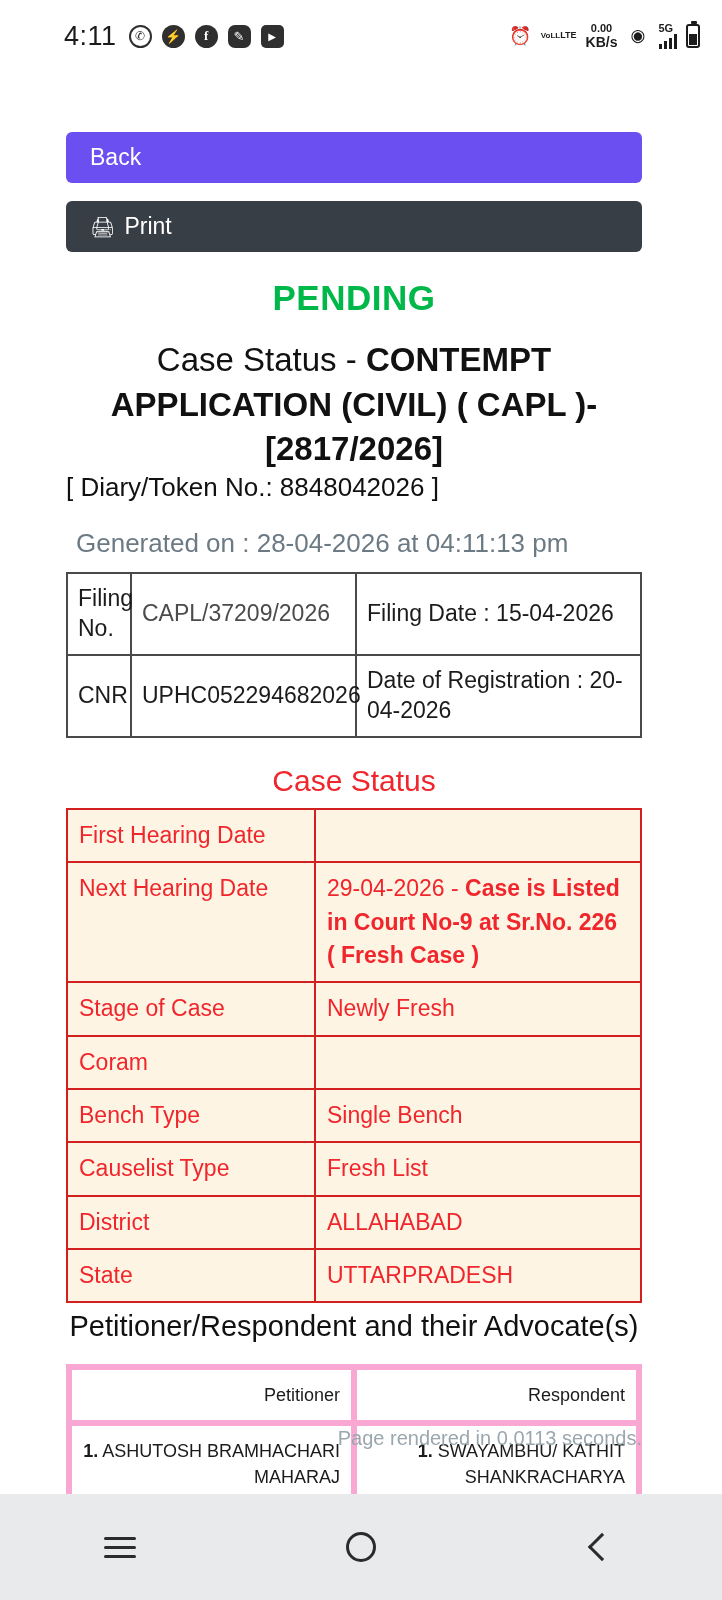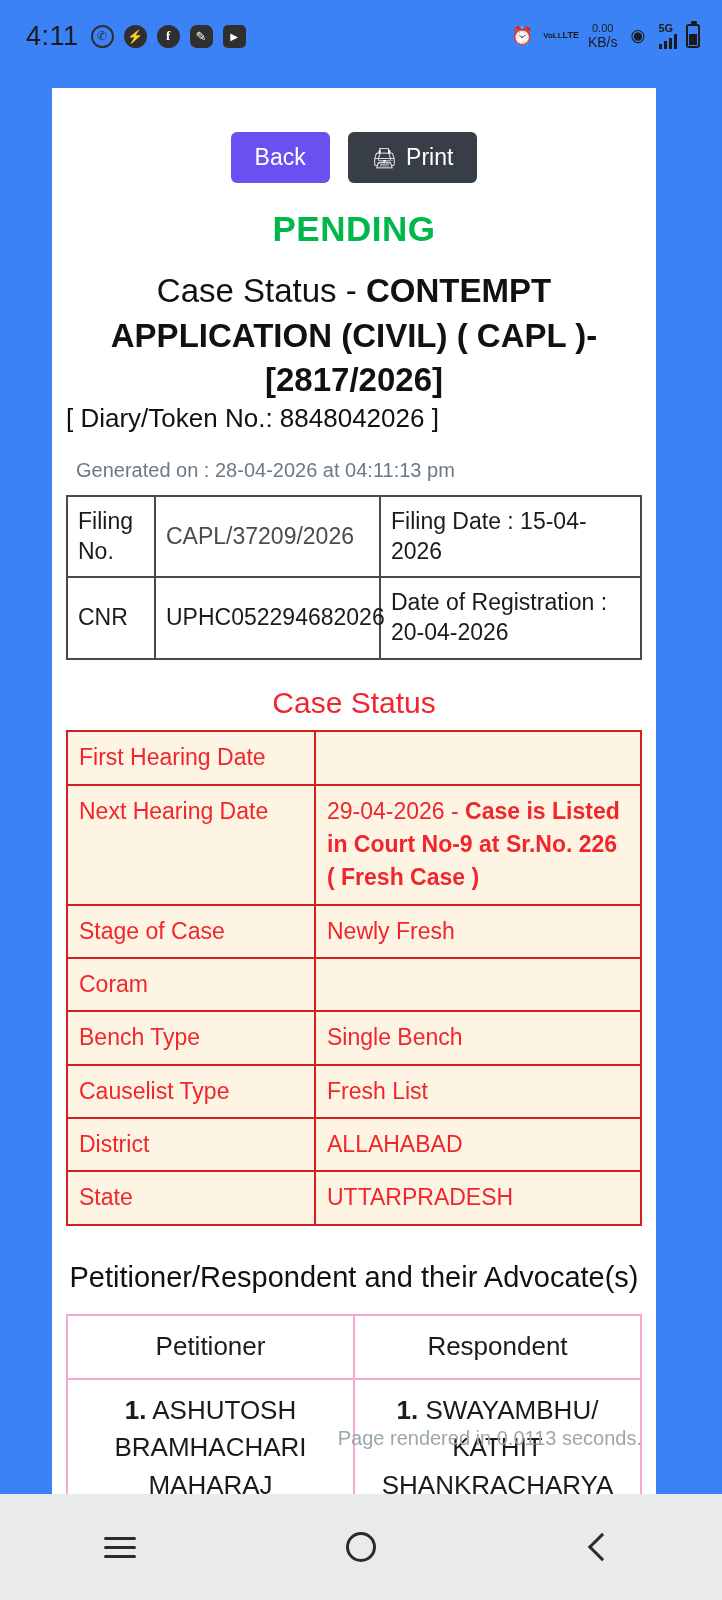--- a/index.html
+++ b/index.html
@@ -6,22 +6,23 @@
   html, body {
     width: 722px;
     height: 1600px;
     background: #e9eaec;
     font-family: "Liberation Sans", sans-serif;
   }
   #screen {
     position: relative;
     width: 722px;
     height: 1600px;
-    background: #3b82f6;
+    background: #ffffff;
     overflow: hidden;
+    padding-left: 38px;
   }
 
   
   .statusbar {
     height: 72px;
     display: flex;
     align-items: center;
     justify-content: space-between;
     padding: 0 22px 0 26px;
     color: #1b1b1b;
@@ -36,21 +37,21 @@
   }
   .ic-whatsapp { border-radius: 50%; border: 2px solid #2f2f2f; color: #2f2f2f; background: transparent; font-size: 12px;}
   .ic-messenger { border-radius: 50%; background: #2f2f2f; }
   .ic-facebook { border-radius: 50%; background: #2f2f2f; font-weight: bold; font-family: "Liberation Serif", serif; }
   .ic-note { border-radius: 7px; background: #2f2f2f; }
   .ic-youtube { border-radius: 5px; background: #2f2f2f; font-size: 10px; }
 
   .sb-right { display: flex; align-items: center; gap: 9px; }
   .volte { display: flex; flex-direction: row; align-items: center; line-height: 1; font-size: 9px; font-weight: bold; color: #1b1b1b;}
   .volte .top { font-size: 8px; }
-  .kbs { display: flex; flex-direction: column; align-items: center; line-height: 1.15; font-size: 11px; color: #1b1b1b;}
+  .kbs { display: flex; flex-direction: column; align-items: center; line-height: 1.15; font-size: 11px; color: #1b1b1b; font-weight: bold;}
   .kbs .u { font-size: 14px; }
   .sb-5g { display: flex; flex-direction: column; align-items: flex-start; line-height: 1; }
   .sb-5g .g { font-size: 11px; font-weight: 600; }
   .bars { display: flex; align-items: flex-end; gap: 1.5px; height: 15px; }
   .bars i { width: 3.5px; background: #1b1b1b; display: block; }
   .bars i:nth-child(1){ height: 5px; }
   .bars i:nth-child(2){ height: 8px; }
   .bars i:nth-child(3){ height: 11px; }
   .bars i:nth-child(4){ height: 15px; }
   .battery { width: 14px; height: 24px; border: 2px solid #1b1b1b; border-radius: 3px; position: relative; }
@@ -62,21 +63,21 @@
     position: absolute;
     left: 52px;
     top: 88px;
     width: 604px;
     height: 1406px;
     background: #ffffff;
     overflow: hidden;
   }
   .inner { padding: 24px 14px 0 14px; }
 
-  .btnrow { display: flex; justify-content: center; gap: 18px; margin-top: 20px; }
+  .btnrow { display: flex; justify-content: center; gap: 18px; margin-top: 20px; flex-direction: column; }
   .btn {
     font-size: 23px;
     border: none;
     border-radius: 6px;
     padding: 12px 24px;
     color: #fff;
     display: inline-flex;
     align-items: center;
     gap: 9px;
     font-family: "Liberation Sans", sans-serif;
@@ -105,21 +106,21 @@
     padding: 0 4px;
   }
   .case-title b { font-weight: 700; }
 
   .diary {
     font-size: 26px;
     color: #111;
   }
 
   .generated {
-    font-size: 20px;
+    font-size: 26px;
     color: #6c7a84;
     margin-top: 22px;
     line-height: 1.45;
     padding: 0 10px;
   }
 
   
   table { border-collapse: collapse; width: 100%; }
   .tbl-filing {
     margin-top: 10px;
@@ -127,21 +128,21 @@
     table-layout: fixed;
   }
   .tbl-filing td {
     border: 2px solid #4a4a4a;
     padding: 10px 10px;
     font-size: 23px;
     color: #1b1b1b;
     vertical-align: middle;
     line-height: 1.3;
   }
-  .tbl-filing td.k { width: 88px; color: #1b1b1b; }
+  .tbl-filing td.k { width: 64px; color: #1b1b1b; }
   .tbl-filing td.v { width: 225px; color: #4b4b4b; }
   .tbl-filing td.v2 { color: #1b1b1b; }
 
   .case-status-head {
     text-align: center;
     color: #f0262c;
     font-size: 30px;
     margin-top: 26px;
   }
 
@@ -159,37 +160,36 @@
     background: #fdf4e3;
     vertical-align: top;
     line-height: 1.45;
   }
   .tbl-status td.lbl { width: 248px; }
   .tbl-status td b { font-weight: bold; }
 
   .pr-head {
     text-align: center;
     font-size: 29px;
-    margin-top: 28px;
     line-height: 1.6;
     color: #111;
   }
 
   
   .tbl-party {
     margin-top: 14px;
     border: 2px solid #4a4a4a;
     table-layout: fixed;
   }
   .tbl-party th, .tbl-party td {
-    border: 2px solid #f9a8d4;
+    border: 6px solid #f9a8d4;
     padding: 12px 11px;
-    font-size: 26px;
+    font-size: 18px;
     font-weight: 400;
-    text-align: center;
+    text-align: right;
     color: #1b1b1b;
     vertical-align: top;
     line-height: 1.45;
   }
   .tbl-party td b { font-weight: bold; }
   .tbl-party .col { width: 50%; }
 
   .rendered {
     position: absolute;
     right: 14px;

